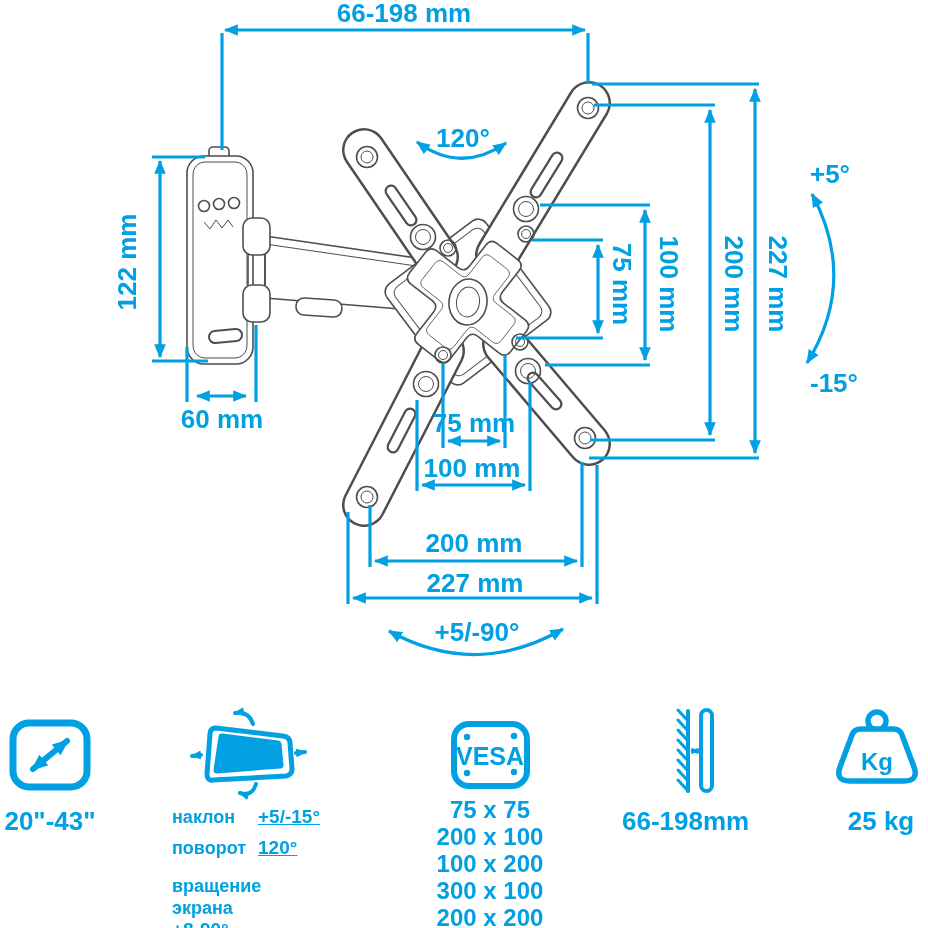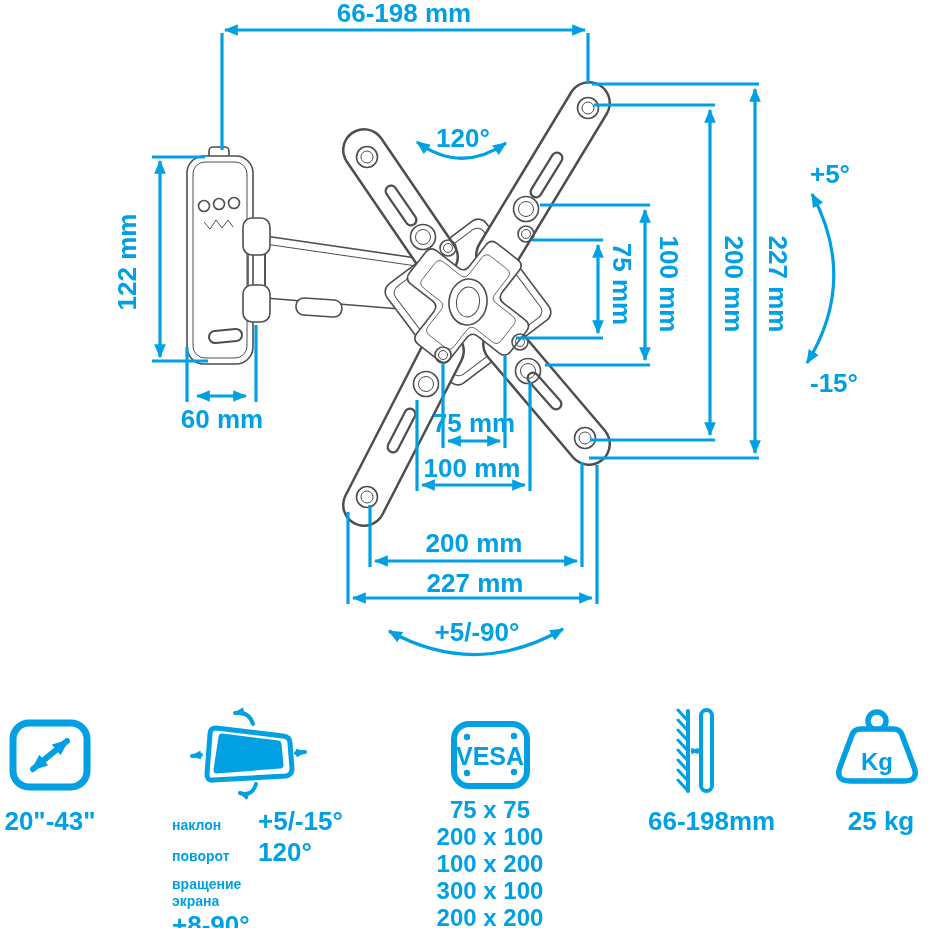--- a/index.html
+++ b/index.html
@@ -21,22 +21,22 @@
 
   
   .icon-stroke { stroke:var(--accent); fill:none; stroke-linejoin:round; stroke-linecap:round; }
   .icon-fill   { fill:var(--accent); }
   .icontext    { fill:var(--accent); font-weight:bold; text-anchor:middle; }
 
   
   .lbl  { position:absolute; color:var(--accent); font-weight:bold; font-size:26px;
           text-align:center; white-space:nowrap; }
   .mrow { position:absolute; display:flex; align-items:baseline; color:var(--accent); font-weight:bold; }
-  .mname{ width:86px; font-size:14px; line-height:1.2; flex:none; }
-  .mval { font-size:26px; white-space:nowrap; }
+  .mname{ width:86px; font-size:18px; line-height:1.2; flex:none; }
+  .mval { font-size:19px; white-space:nowrap;text-decoration:underline; }
   .vesa-sizes { position:absolute; left:428px; top:796px; width:124px; text-align:center;
                 color:var(--accent); font-weight:bold; font-size:24px; line-height:27px; }
 </style>
 </head>
 <body>
 
 <div class="stage">
 
 <svg class="main" width="928" height="928" viewBox="0 0 928 928">
   <defs>
@@ -290,17 +290,17 @@
   </div>
 
   <div class="vesa-sizes">
     <div>75 x 75</div>
     <div>200 x 100</div>
     <div>100 x 200</div>
     <div>300 x 100</div>
     <div>200 x 200</div>
   </div>
 
-  <div class="lbl" style="left:648px; top:806px; width:120px;">66-198mm</div>
+  <div class="lbl" style="left:622px; top:806px; width:120px;">66-198mm</div>
 
   <div class="lbl" style="left:831px; top:806px; width:100px;">25 kg</div>
 
 </div>
 
 </body></html>

